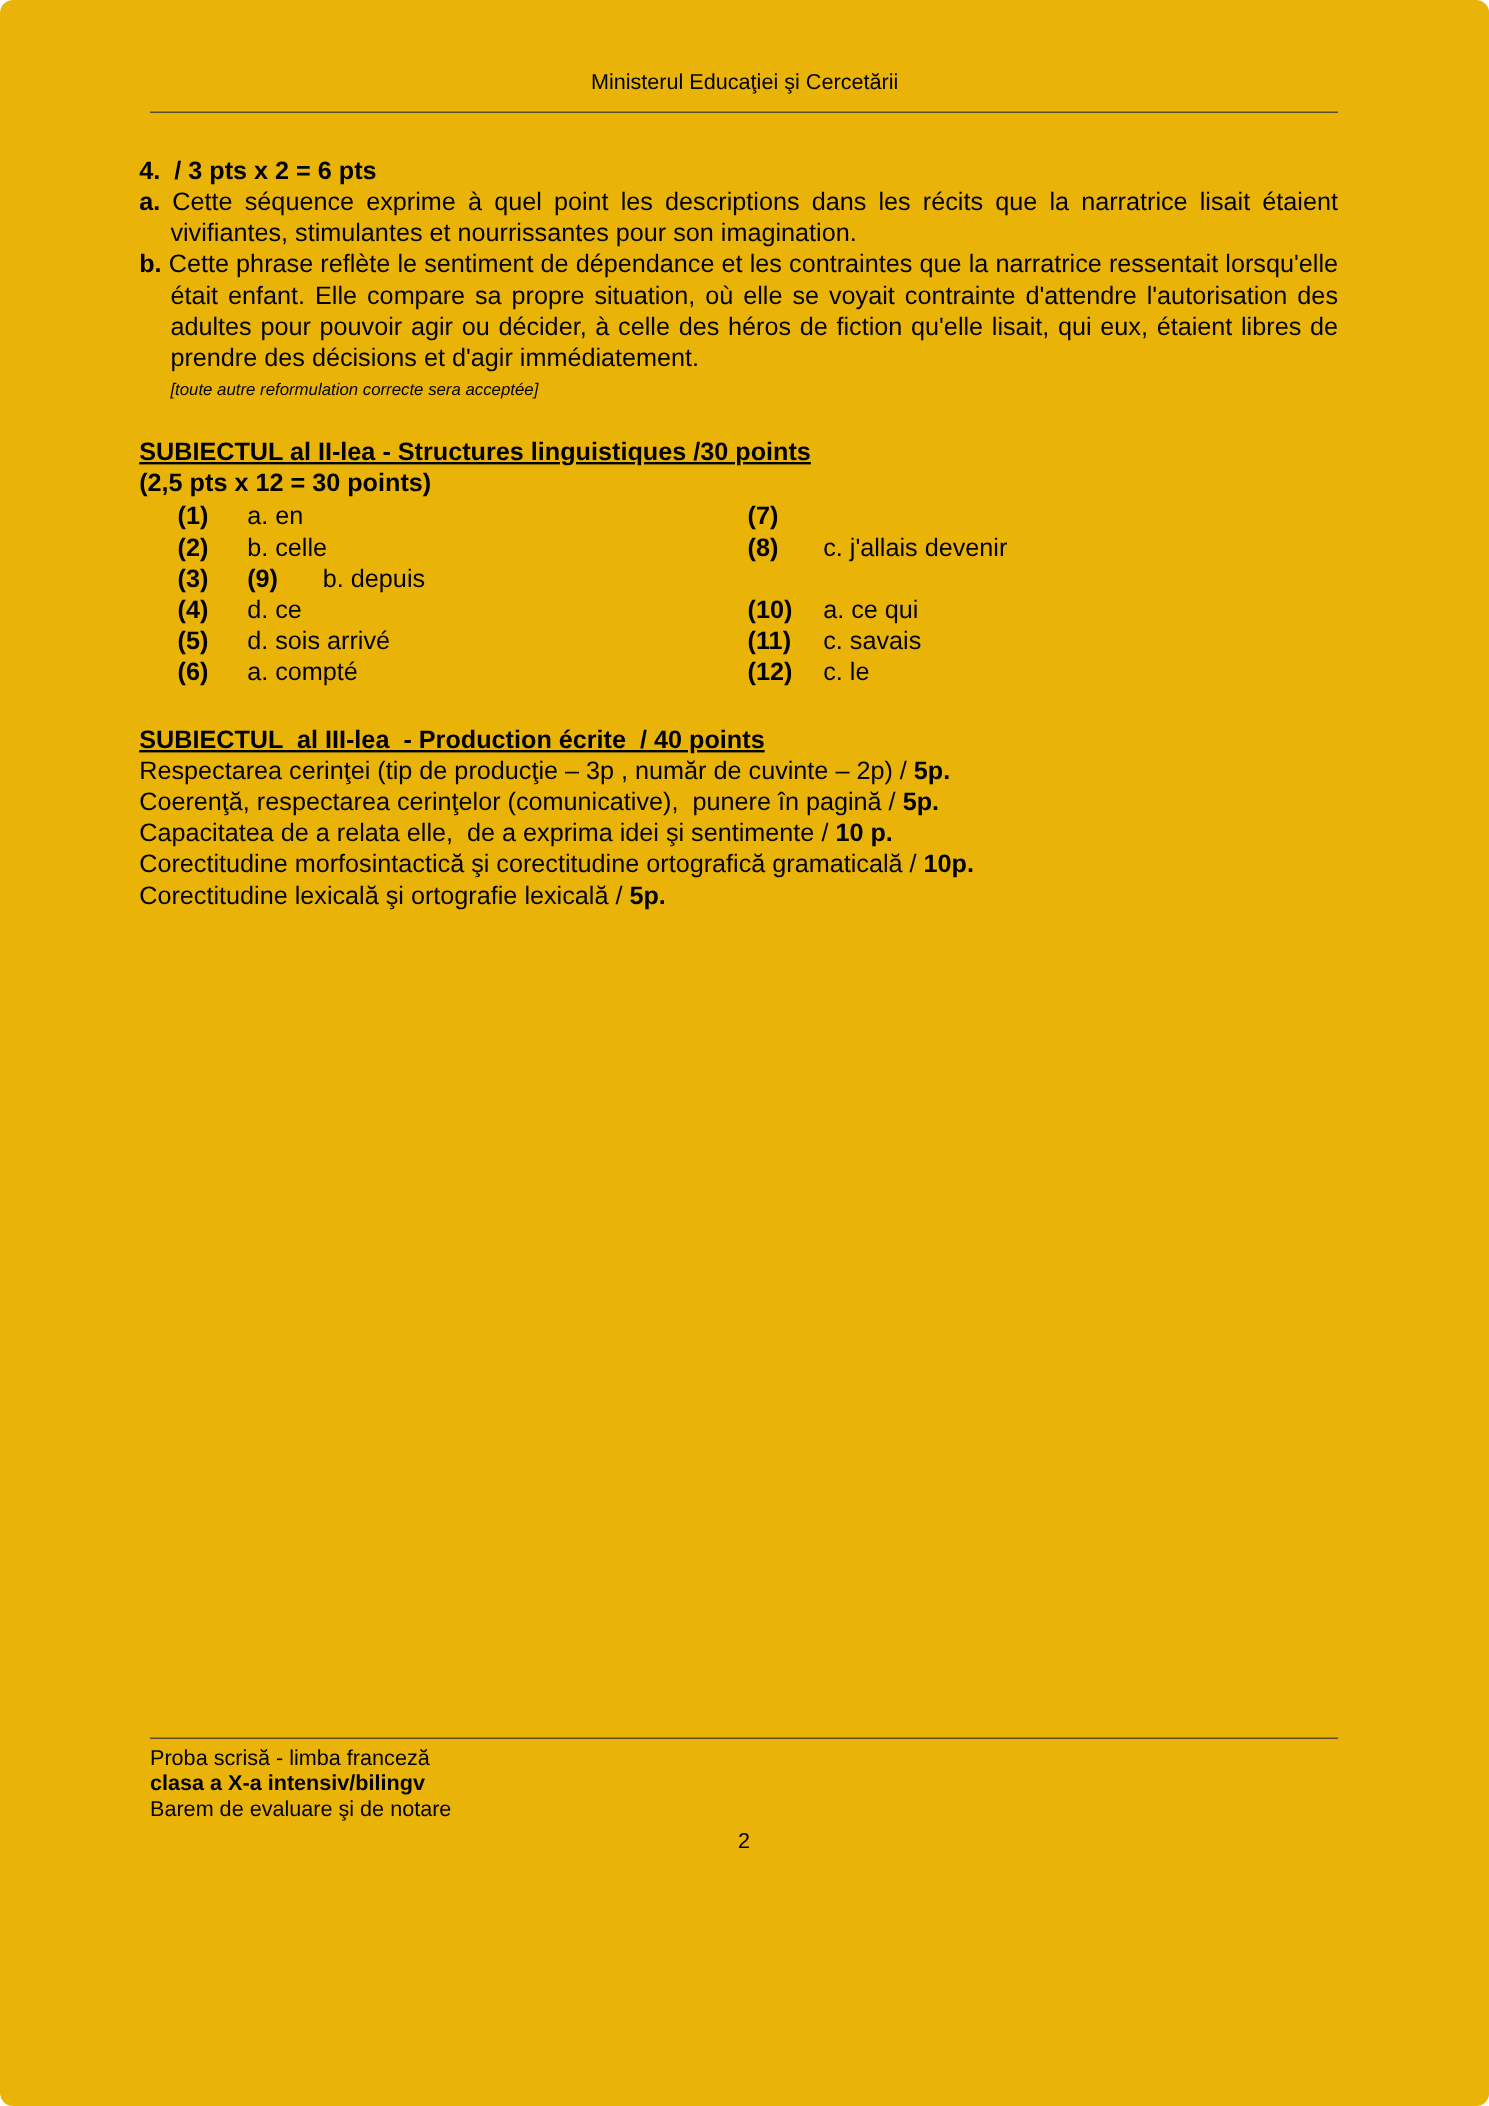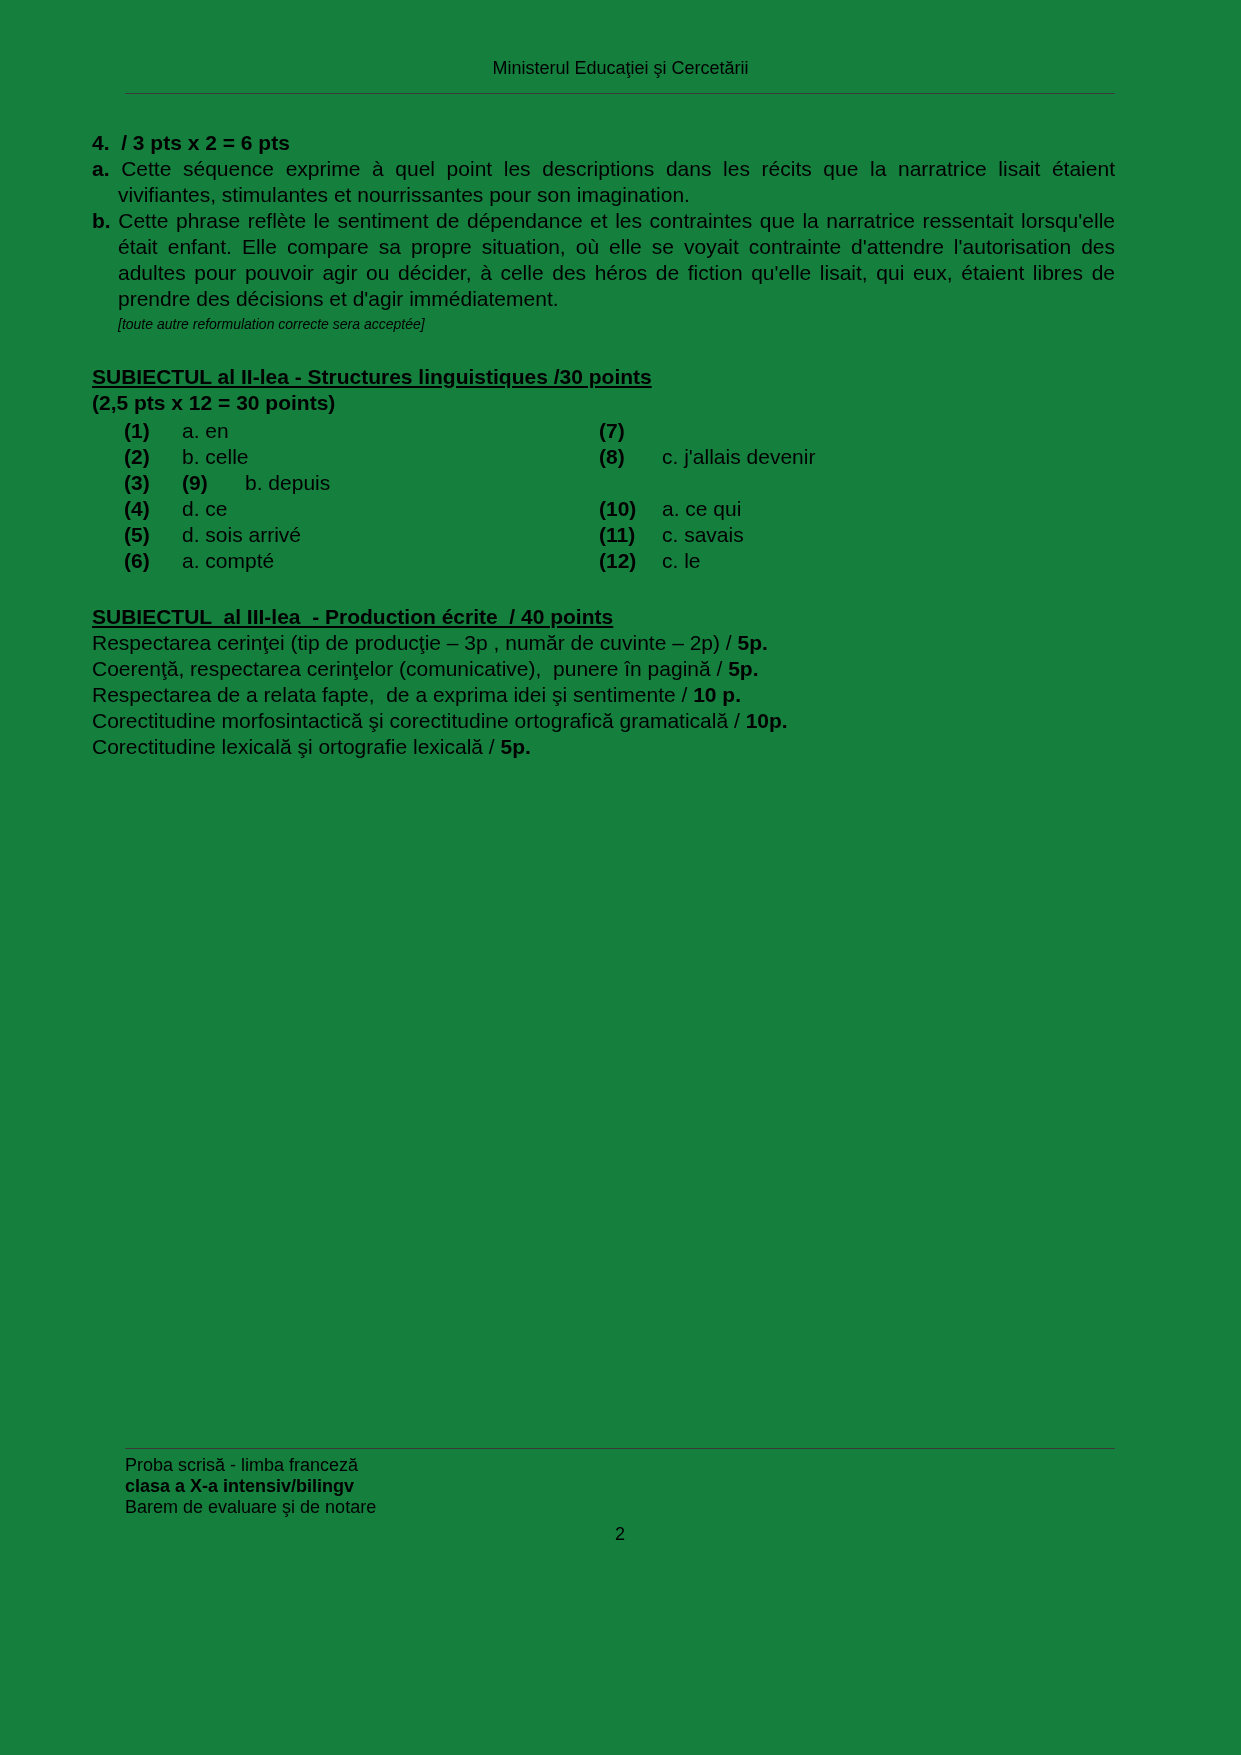--- a/index.html
+++ b/index.html
@@ -1,41 +1,42 @@
 <!DOCTYPE html>
 <html><head>
 <meta charset="utf-8">
 <style>
   html, body { margin: 0; padding: 0; background: #ffffff; }
   .page {
     position: relative;
     width: 1241px;
     height: 1755px;
     margin: 0 auto;
-    background: #15803d;
+    background: #eab308;
     color: #000000;
     font-family: "Liberation Sans", sans-serif;
     font-size: 21px;
     line-height: 26px;
     overflow: hidden;
     box-sizing: border-box;
+    border-radius: 11px;
   }
   .header-title {
     padding-top: 57px;
     text-align: center;
     font-size: 18px;
     line-height: 22px;
   }
   .header-rule {
     margin: 14px 126px 0 125px;
     border: none;
     border-top: 1px solid #3a3a3a;
     height: 0;
   }
-  .content { margin: 36px 126px 0 92px; }
+  .content { margin: 36px 126px 0 116px; }
   .bold { font-weight: bold; }
   .pre { white-space: pre-wrap; }
   p { margin: 0; }
   .hang {
     padding-left: 26px;
     text-indent: -26px;
     text-align: justify;
   }
   .note {
     font-size: 14px;
@@ -133,21 +134,21 @@
           <span class="aval-l">a. compté</span>
           <span class="anum-r">(12)</span>
           <span class="aval-r">c. le</span>
       </div>
     </div>
 
     <p class="heading h3">SUBIECTUL  al III-lea  - Production écrite  / 40 points</p>
 
     <p class="crit"><span>Respectarea cerinţei (tip de producţie – 3p , număr de cuvinte – 2p) / </span><span class="bold">5p.</span></p>
     <p class="crit"><span>Coerenţă, respectarea cerinţelor (comunicative),  punere în pagină / </span><span class="bold">5p.</span></p>
-    <p class="crit"><span>Respectarea de a relata fapte,  de a exprima idei şi sentimente / </span><span class="bold">10 p.</span></p>
+    <p class="crit"><span>Capacitatea de a relata elle,  de a exprima idei şi sentimente / </span><span class="bold">10 p.</span></p>
     <p class="crit"><span>Corectitudine morfosintactică şi corectitudine ortografică gramaticală / </span><span class="bold">10p.</span></p>
     <p class="crit"><span>Corectitudine lexicală şi ortografie lexicală / </span><span class="bold">5p.</span></p>
 
   </div>
 
   <div class="footer">
     <hr class="footer-rule">
     <div>Proba scrisă - limba franceză</div>
     <div class="bold">clasa a X-a intensiv/bilingv</div>
     <div>Barem de evaluare şi de notare</div>

